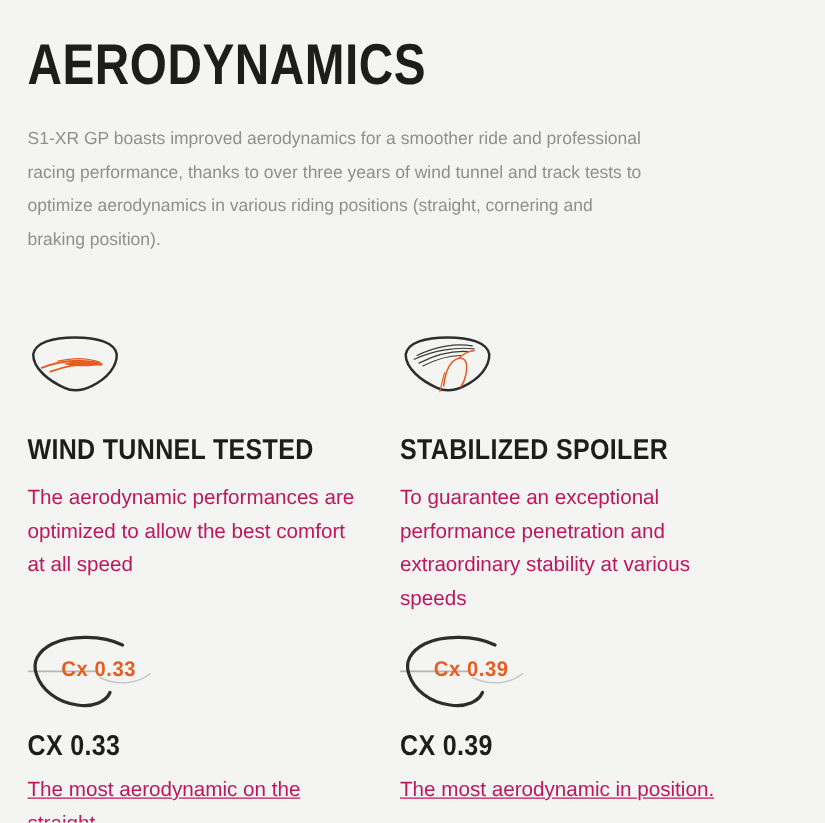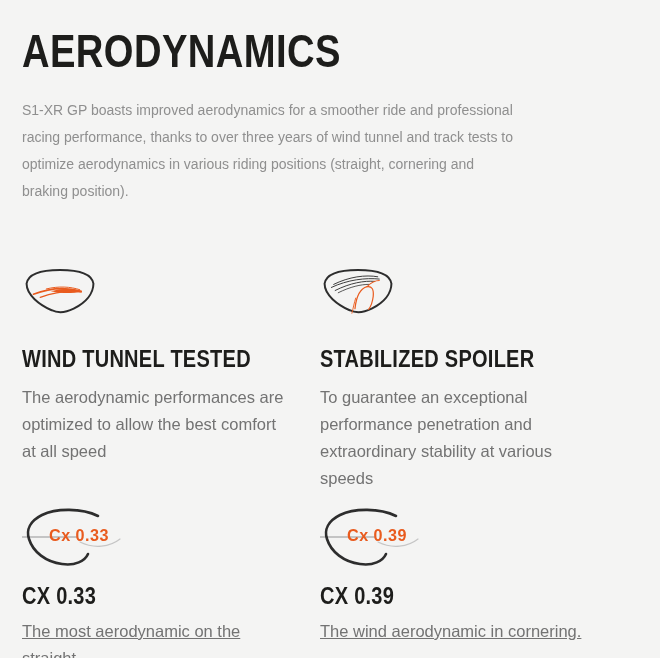--- a/index.html
+++ b/index.html
@@ -63,21 +63,21 @@
     letter-spacing:0.3px;
     transform:scaleX(0.87);
     transform-origin:left center;
     white-space:nowrap;
   }
   .feature-cx .feature-title { margin-top:16px; }
 
   .feature-desc {
     margin:13px 0 0 0;
     font-size:16.5px; line-height:27px;
-    color:#737373;
+    color:#be185d;
     white-space:pre-line;
   }
   .feature-cx .feature-desc { margin-top:10px;text-decoration:underline; }
 </style>
 </head>
 <body>
 
 <div class="page">
 
   <h1 class="page-title">AERODYNAMICS</h1>
@@ -142,17 +142,17 @@
     <div class="feature feature-cx">
       <div class="cx-icon-wrap">
         <svg width="106" height="62" viewBox="0 0 106 62" fill="none">
           <path d="M0,31 H56" stroke="#b5b5b5" stroke-width="1.4"></path>
           <path d="M58,36 C72,43 88,41 98,33" stroke="#c6c6c6" stroke-width="1.2" stroke-linecap="round"></path>
           <path d="M76,10 C60,2 34,2 20,9 C8,15 4,24 7,33 C11,46 24,56 40,58 C53,60 63,55 66,48" stroke="#2d2d2d" stroke-width="2.6" stroke-linecap="round"></path>
         </svg>
         <span class="cx-label">Cx 0.39</span>
       </div>
       <h2 class="feature-title">CX 0.39</h2>
-      <p class="feature-desc" style="max-width:300px">The wind aerodynamic in cornering.</p>
+      <p class="feature-desc" style="max-width:300px">The most aerodynamic in position.</p>
     </div>
 
   </div>
 </div>
 
 </body></html>

